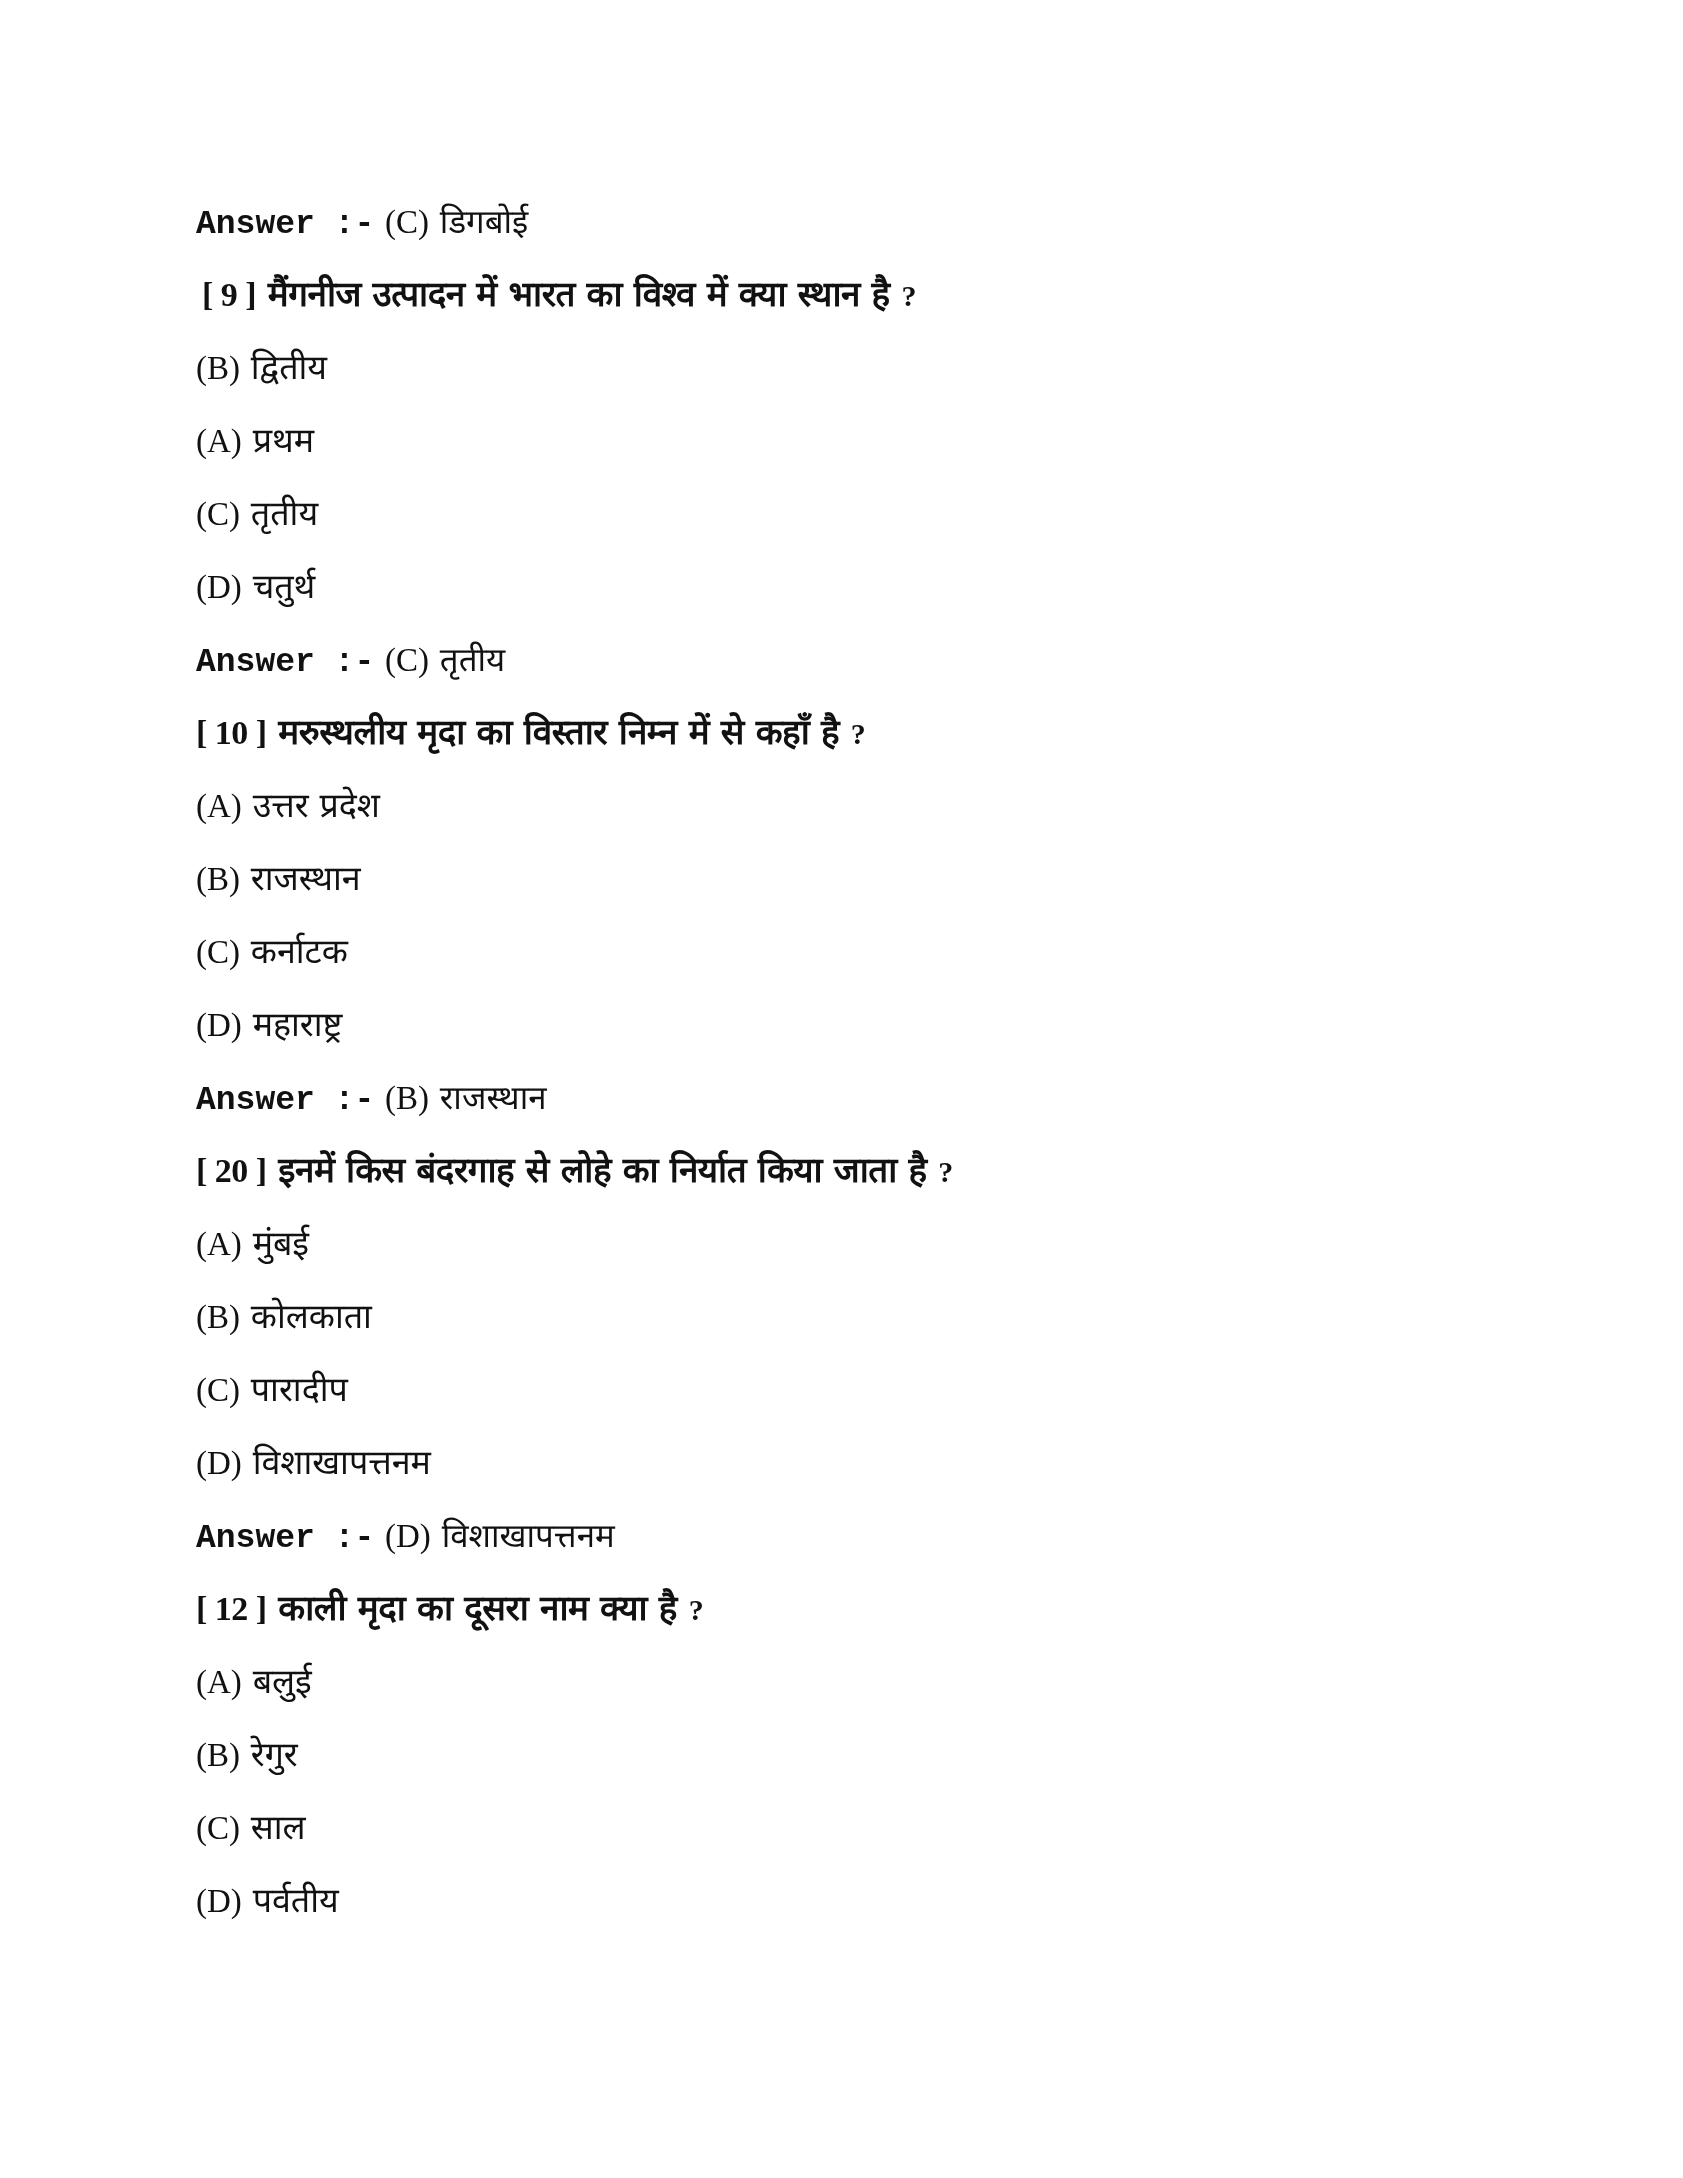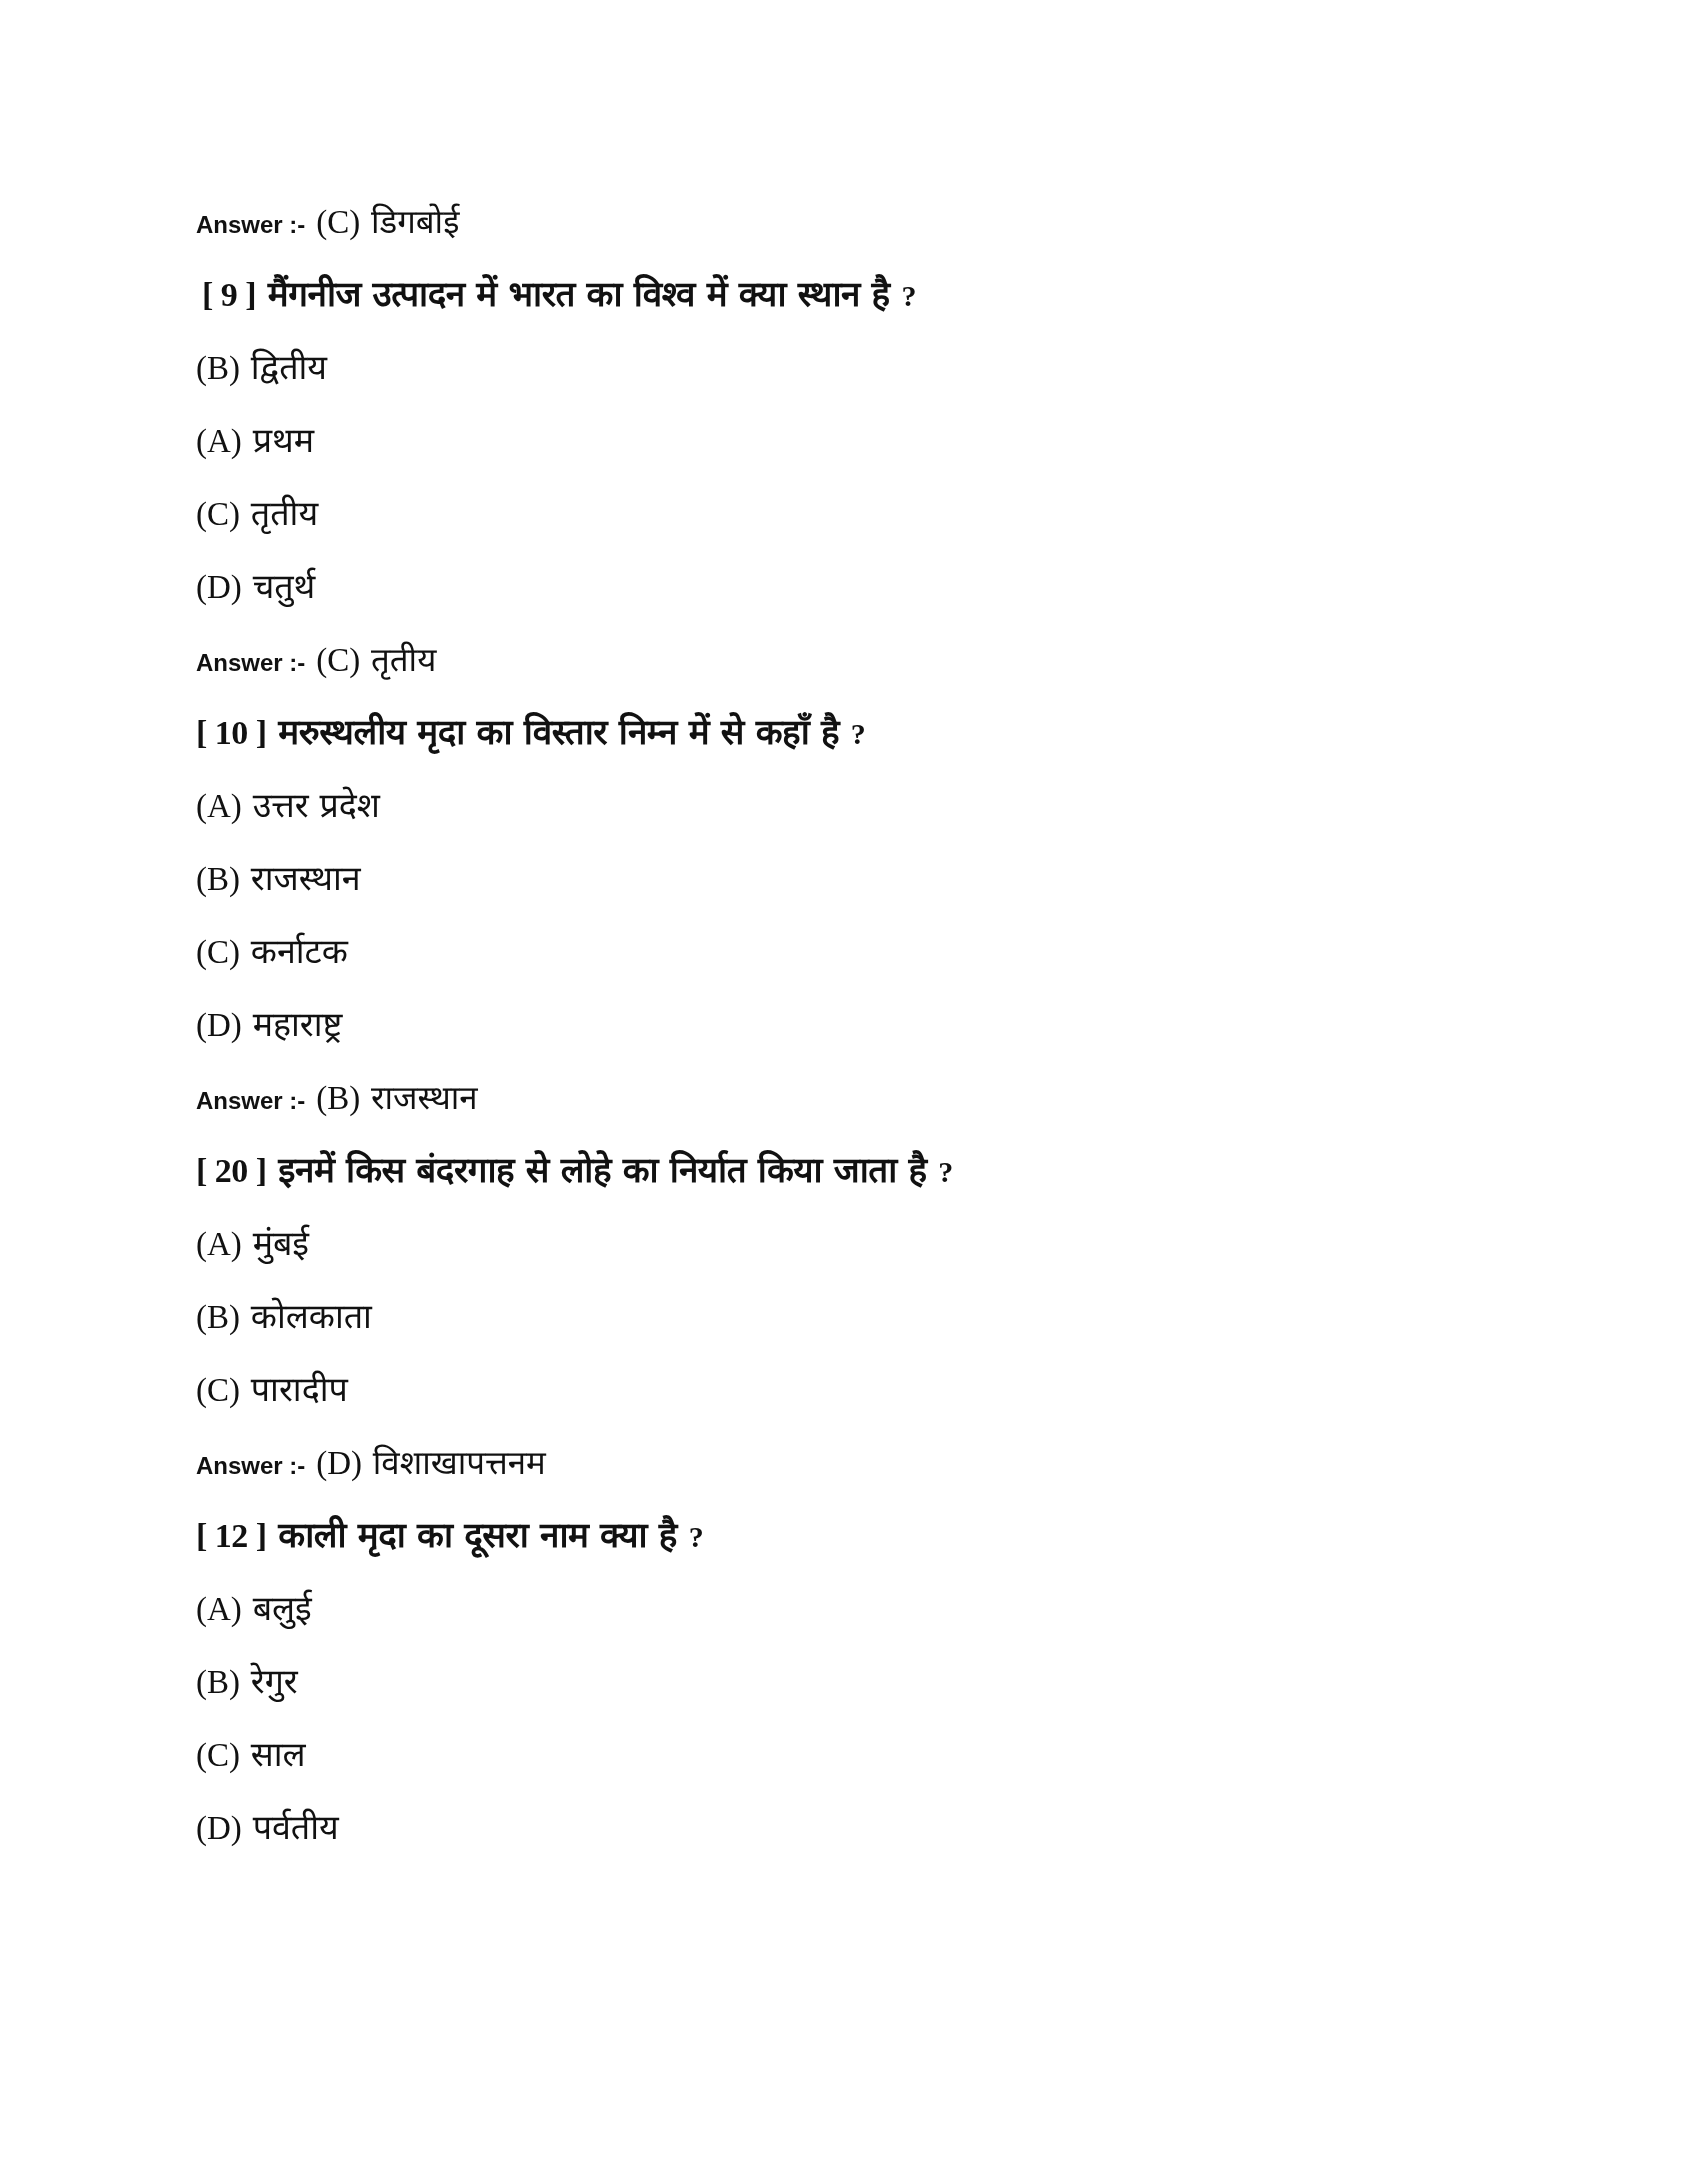--- a/index.html
+++ b/index.html
@@ -4,21 +4,21 @@
 <style>
   html, body { margin: 0; padding: 0; background: #ffffff; }
   body { width: 1683px; height: 2178px; position: relative; overflow: hidden;
          font-family: "DejaVu Sans", "Liberation Sans", sans-serif; color: #111111; }
   .page { position: absolute; left: 196px; top: 195px; width: 1287px; }
   .line { height: 73px; line-height: 53px; font-size: 34px; white-space: nowrap; }
   .q { font-weight: bold; font-size: 35px; letter-spacing: -0.5px; }
   .q .num { font-family: "Liberation Serif", serif; font-weight: bold; font-size: 34px; }
   .q .qm { font-family: "Liberation Serif", serif; font-size: 30px; }
   .opt-label { font-family: "Liberation Serif", serif; font-size: 33px; }
-  .ans-label { font-family: Liberation Sans, sans-serif; font-weight: bold; font-size: 24px; }
+  .ans-label { font-family: Liberation Mono, monospace; font-weight: bold; font-size: 33px; }
   .ans-value { font-family: "Liberation Serif", serif; font-size: 33px; }
   .q9 { padding-left: 6px; }
 </style>
 </head>
 <body>
 
 <div class="page">
 
   <div class="line">
     <span class="ans-label">Answer :-</span>
@@ -57,20 +57,21 @@
   </div>
 
   <div class="line q">
     <span class="num">[ 20 ]</span>
     <span>इनमें किस बंदरगाह से लोहे का निर्यात किया जाता है</span>
     <span class="qm">?</span>
   </div>
   <div class="line"><span class="opt-label">(A)</span> <span>मुंबई</span></div>
   <div class="line"><span class="opt-label">(B)</span> <span>कोलकाता</span></div>
   <div class="line"><span class="opt-label">(C)</span> <span>पारादीप</span></div>
+  <div class="line"><span class="opt-label">(D)</span> <span>विशाखापत्तनम</span></div>
   <div class="line">
     <span class="ans-label">Answer :-</span>
     <span class="ans-value">(D)</span>
     <span class="ans-value">विशाखापत्तनम</span>
   </div>
 
   <div class="line q">
     <span class="num">[ 12 ]</span>
     <span>काली मृदा का दूसरा नाम क्या है</span>
     <span class="qm">?</span>

